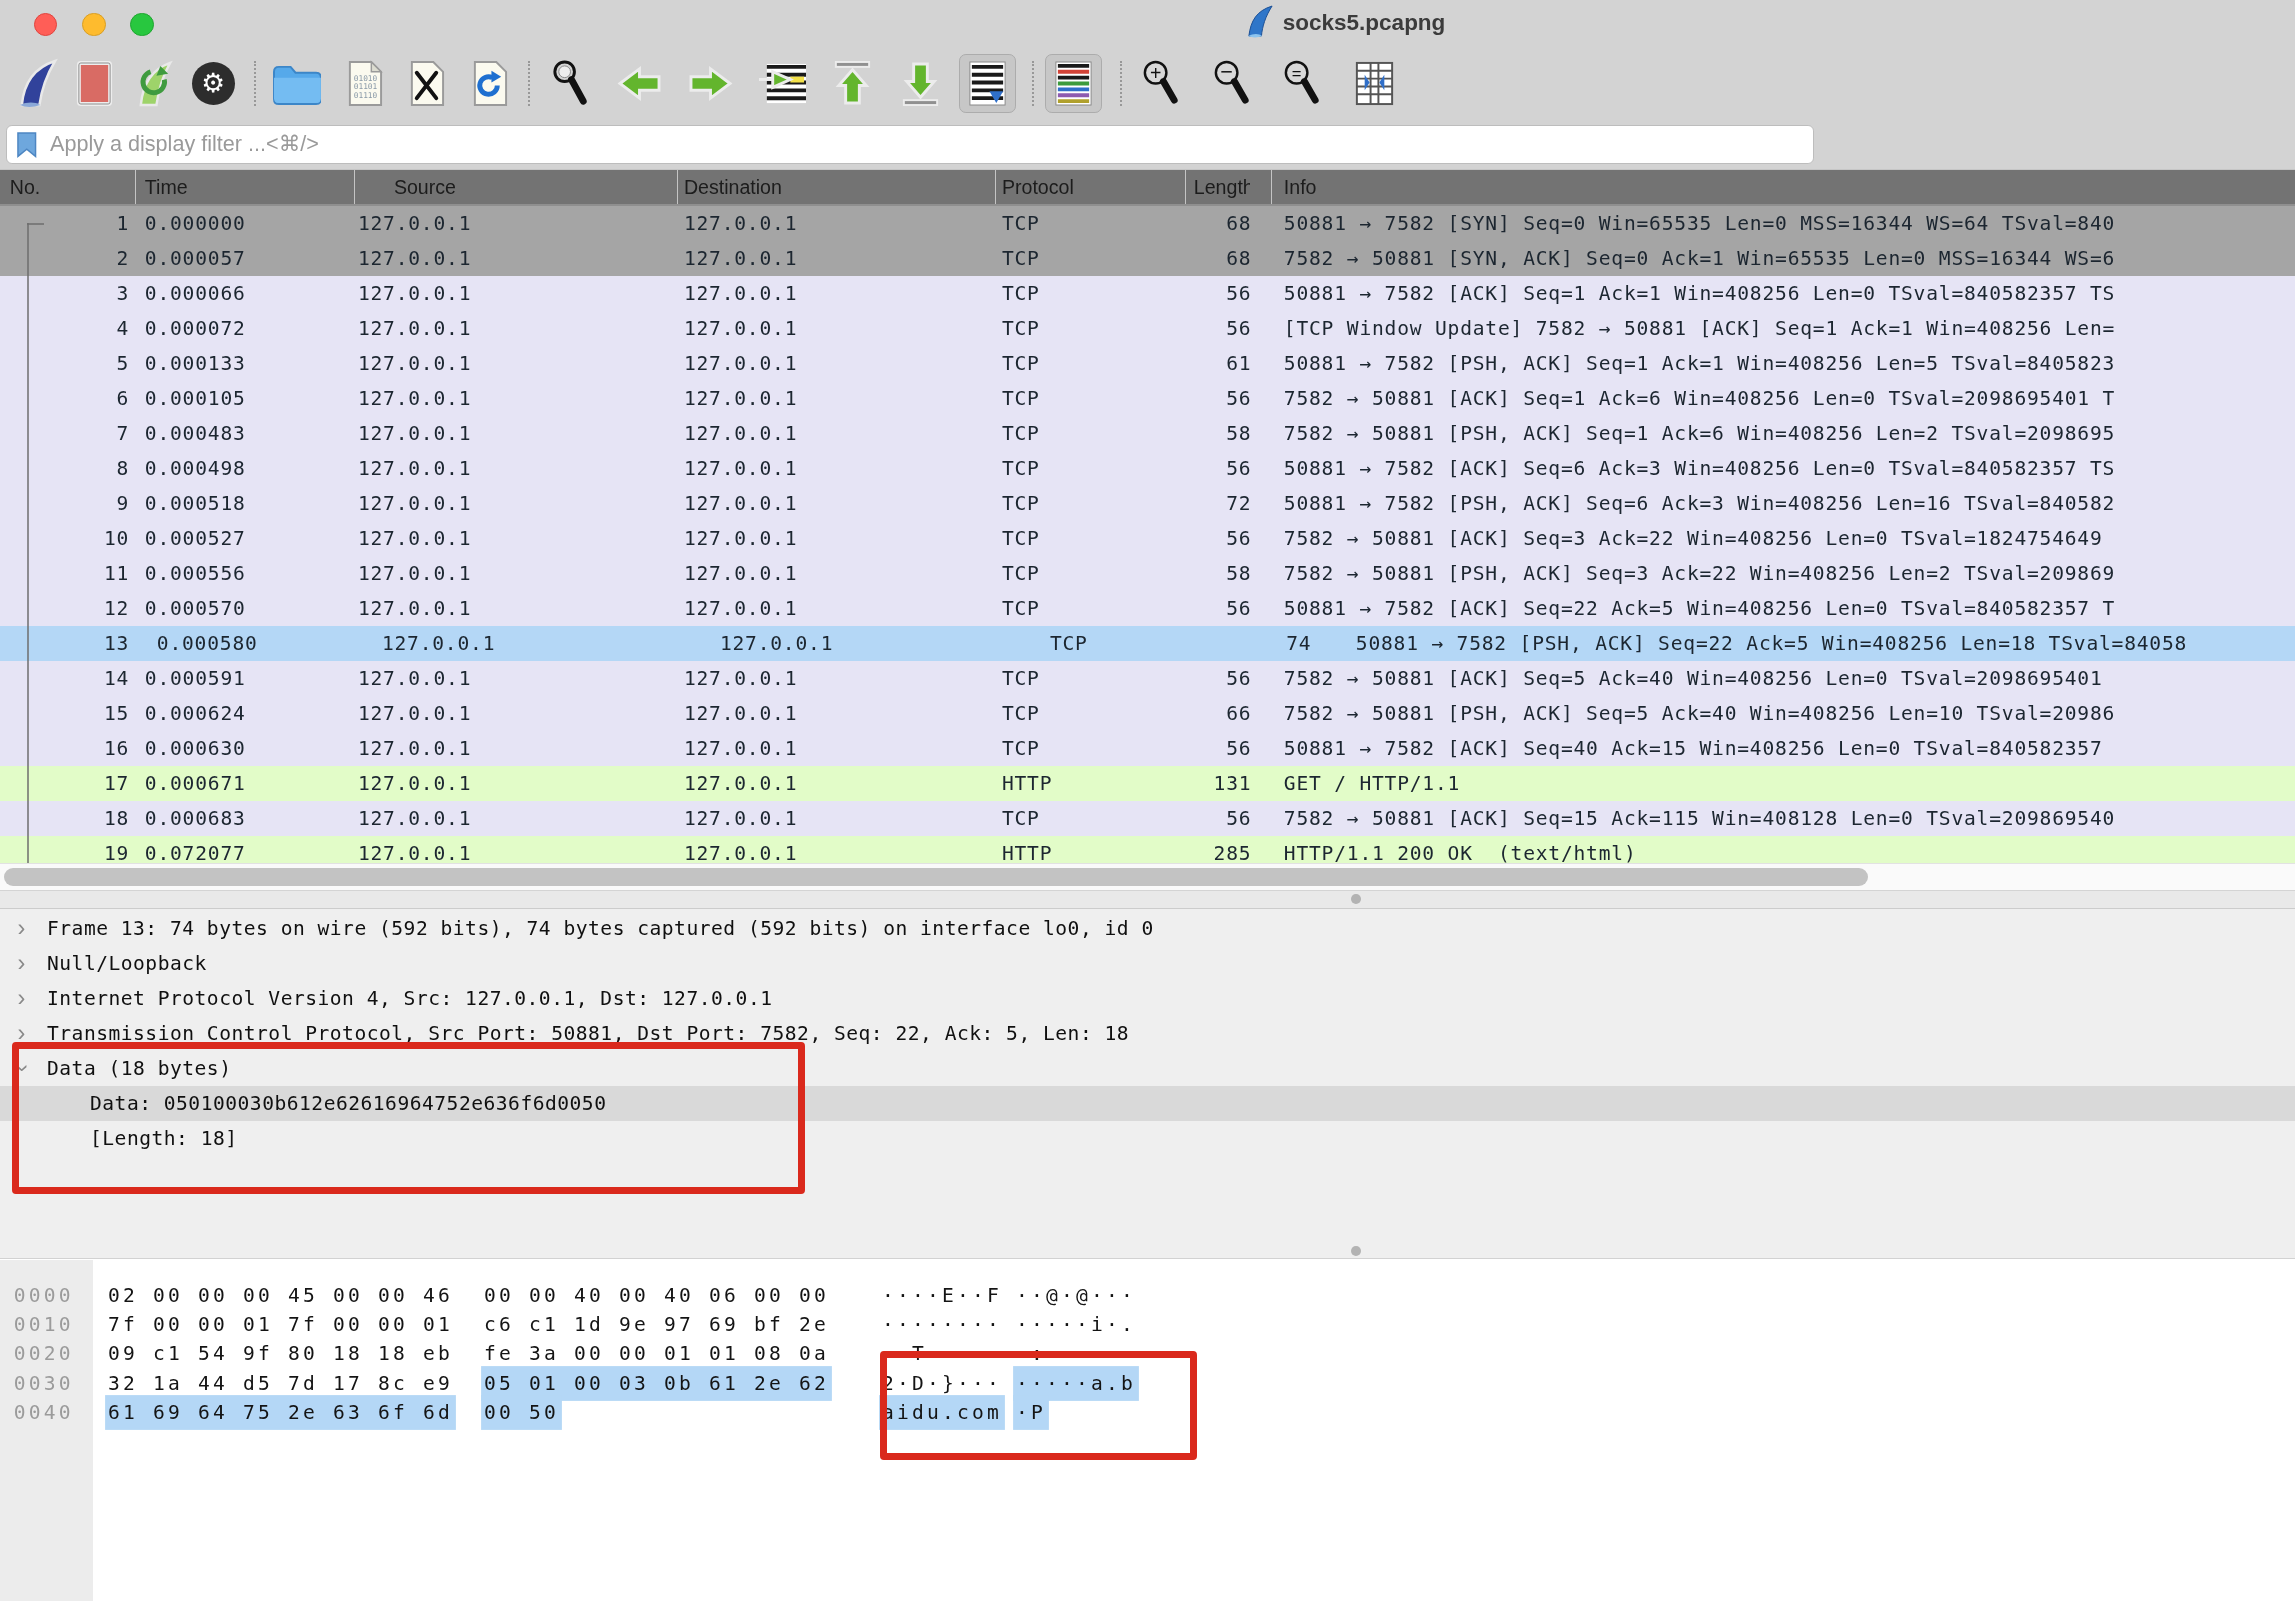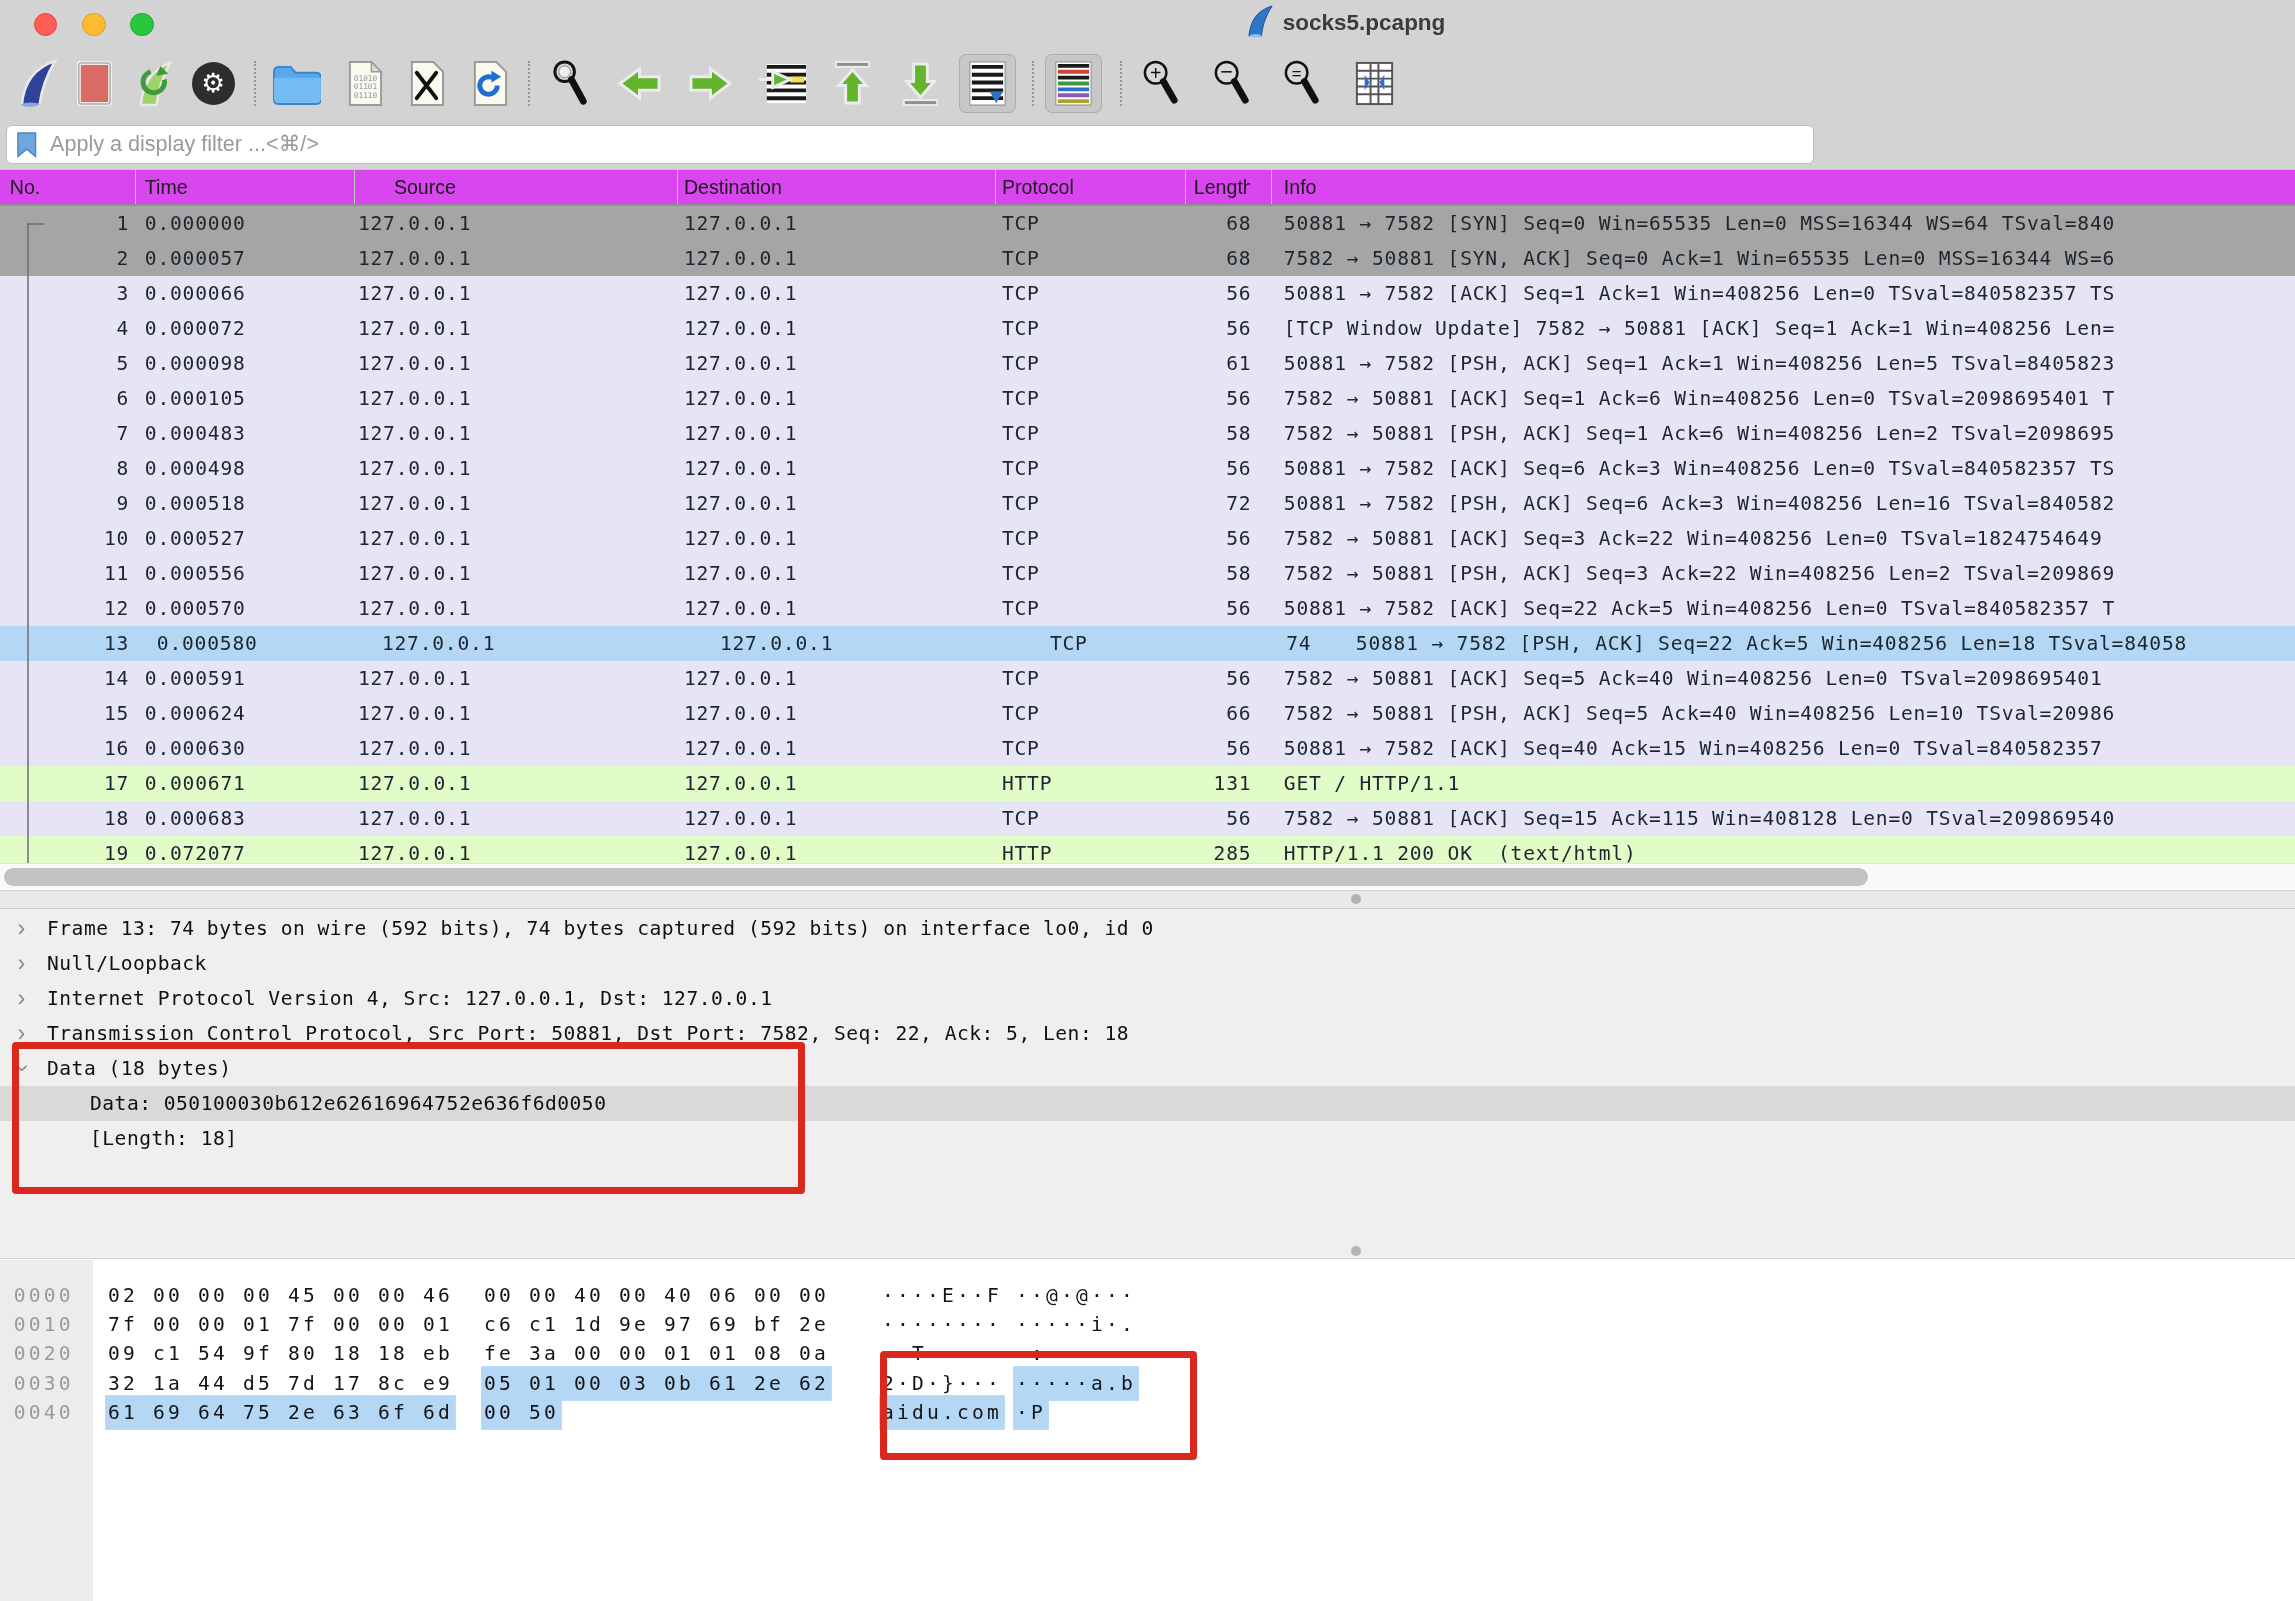--- a/index.html
+++ b/index.html
@@ -24,21 +24,21 @@
   .pressed{background:#c7c7c7;border:1px solid #acacac;border-radius:6.9px;padding:0 5.9px;}
   .tsep{flex:0 0 0;height:45px;border-left:2px dotted #989898;margin:0 5.9px;}
   .gearbtn{width:43px;height:43px;border-radius:50%;background:#2d2d2d;color:#fff;font-size:26.5px;line-height:43px;text-align:center;}
   
   .filterbar{left:0;top:120px;width:2296px;height:49px;}
   .finput{position:absolute;left:5.9px;top:4.9px;width:1808px;height:39px;background:#ffffff;border:1px solid #bdbdbd;border-radius:5.9px;display:flex;align-items:center;box-sizing:border-box;}
   .fplaceholder{color:#9a9a9a;font-size:21.6px;margin-left:11.8px;}
   .bookmark{margin-left:7.8px;display:flex;}
   
   .grid7{display:grid;grid-template-columns:136px 219px 323px 318px 190px 86px auto;}
-  .pheader{left:0;top:169px;width:2296px;height:37px;background:#d946ef;border-top:1px solid #c6c6c6;border-bottom:2px solid #8f8f8f;box-sizing:border-box;font-size:19.6px;color:#1c1c1c;}
+  .pheader{left:0;top:169px;width:2296px;height:37px;background:#737373;border-top:1px solid #c6c6c6;border-bottom:2px solid #8f8f8f;box-sizing:border-box;font-size:19.6px;color:#1c1c1c;}
   .pheader .hc{line-height:34px;border-right:1px solid #c4c4c4;white-space:nowrap;overflow:hidden;box-sizing:border-box;}
   .pheader .hc:last-child{border-right:none;}
   .hno{padding-left:9.8px;} .htime{padding-left:8.8px;} .hsrc{padding-left:2.9px;margin-left:36px;}
   .hdst{padding-left:5.9px;} .hproto{padding-left:5.9px;} .hlen{padding-left:7.8px;} .hinfo{padding-left:11.8px;}
   .cliplen{display:inline-block;width:56px;overflow:hidden;white-space:nowrap;vertical-align:top;}
   .prows{left:0;top:206px;width:2296px;height:657px;overflow:hidden;background:#ffffff;}
   .prow{height:35px;line-height:35px;font-family:"DejaVu Sans Mono",monospace;font-size:19.6px;letter-spacing:0.8px;color:#1c2630;white-space:nowrap;}
   .prow.gray{background:var(--row-gray);}
   .prow.lav{background:var(--row-tcp);}
   .prow.selected{background:var(--row-sel);gap:12px;}
@@ -314,21 +314,21 @@
       <span class="c cno">4</span>
       <span class="c ctime">0.000072</span>
       <span class="c csrc">127.0.0.1</span>
       <span class="c cdst">127.0.0.1</span>
       <span class="c cproto">TCP</span>
       <span class="c clen">56</span>
       <span class="c cinfo">[TCP Window Update] 7582 → 50881 [ACK] Seq=1 Ack=1 Win=408256 Len=</span>
     </div>
     <div class="prow grid7 lav">
       <span class="c cno">5</span>
-      <span class="c ctime">0.000098</span>
+      <span class="c ctime">0.000133</span>
       <span class="c csrc">127.0.0.1</span>
       <span class="c cdst">127.0.0.1</span>
       <span class="c cproto">TCP</span>
       <span class="c clen">61</span>
       <span class="c cinfo">50881 → 7582 [PSH, ACK] Seq=1 Ack=1 Win=408256 Len=5 TSval=8405823</span>
     </div>
     <div class="prow grid7 lav">
       <span class="c cno">6</span>
       <span class="c ctime">0.000105</span>
       <span class="c csrc">127.0.0.1</span>

